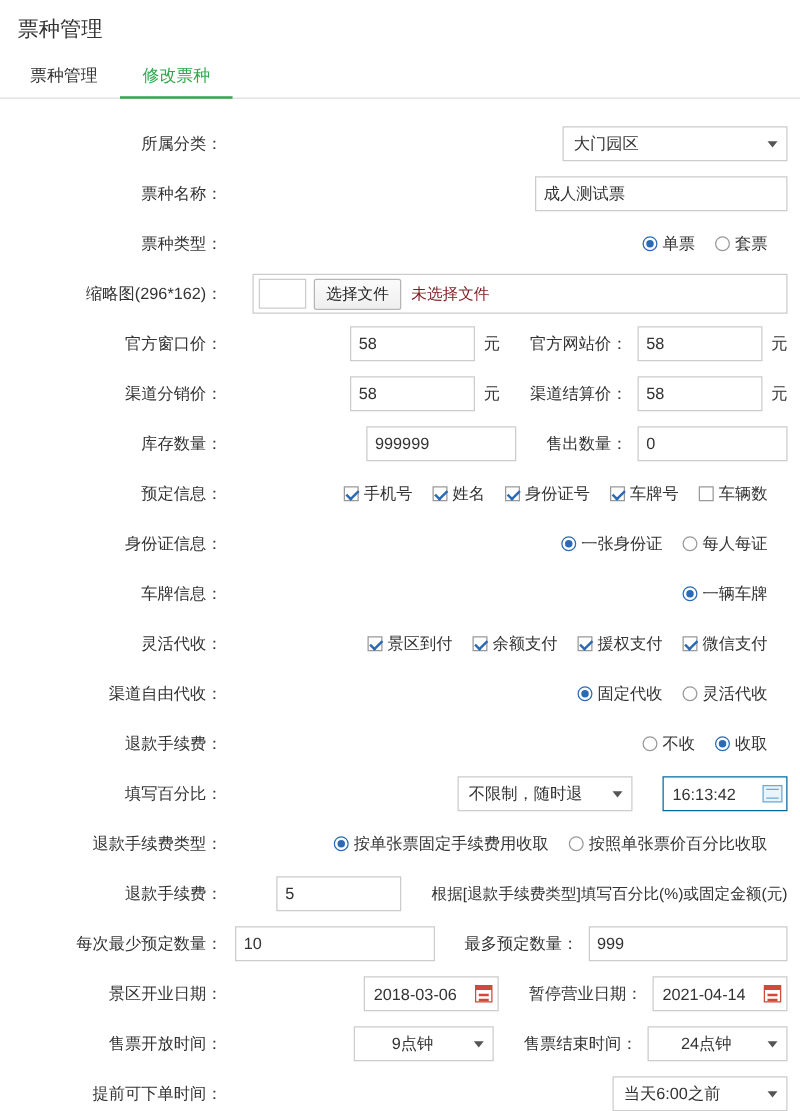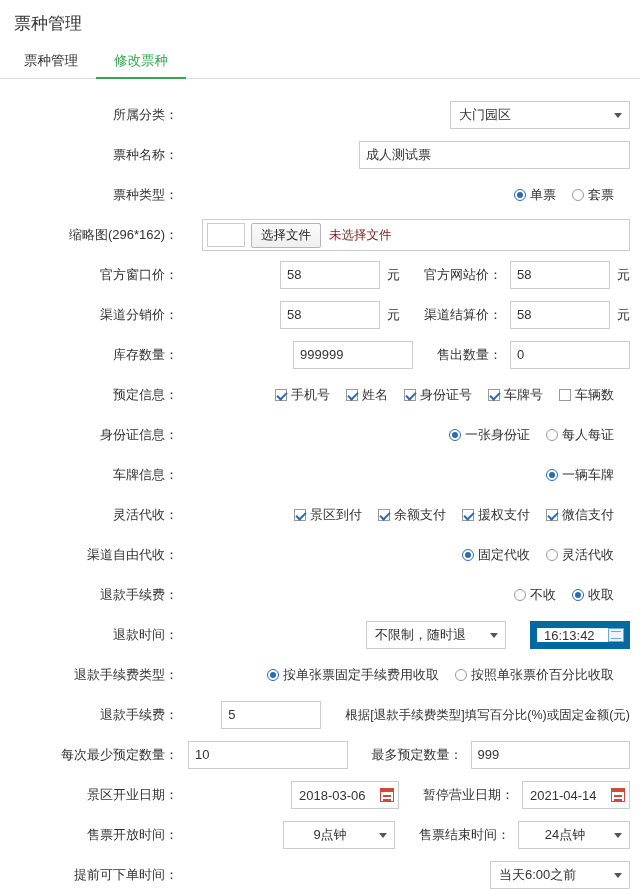--- a/index.html
+++ b/index.html
@@ -74,21 +74,21 @@
     color: #333;
     padding: 0 6px;
     line-height: 26px;
     font-family: "Liberation Sans", sans-serif;
     display: inline-flex;
     align-items: center;
   }
   .inp.w100 { width: 100px; }
   .inp.w120 { width: 120px; }
   .inp.w160 { width: 160px; }
-  .inp.w250 { width: 271px; font-family: Liberation Serif, serif; }
+  .inp.w250 { width: 202px; font-family: Liberation Serif, serif; }
 
   .sel {
     border: 1px solid #ccc;
     background: #fff;
     height: 28px;
     font-size: 13px;
     color: #333;
     padding: 0 22px 0 8px;
     display: inline-flex;
     align-items: center;
@@ -222,21 +222,21 @@
   }
   .cal:after {
     content: "";
     position: absolute;
     left: 2px; top: 3px;
     width: 8px; height: 2px;
     background: #d04a3a;
     box-shadow: 0 4px 0 #d04a3a;
   }
   .time-inp {
-    border: 7px solid #0369a1;
+    border: 1px solid #0369a1;
     height: 28px;
     width: 100px;
     display: inline-flex;
     align-items: center;
     justify-content: space-between;
     padding: 0 3px 0 7px;
     font-size: 13px;
     background: #fff;
     margin-left: 24px;
     gap: 13px;
@@ -437,21 +437,21 @@
           <span>不收</span>
         </label>
         <label class="radio on">
           <span class="dot"></span>
           <span>收取</span>
         </label>
       </div>
     </div>
 
     <div class="row">
-      <div class="label">退款时间：</div>
+      <div class="label">填写百分比：</div>
       <div class="field">
         <div class="sel mid">
           <span>不限制，随时退</span>
           <span class="caret"></span>
         </div>
         <div class="time-inp">
           <span>16:13:42</span>
           <span class="clk"></span>
         </div>
       </div>

